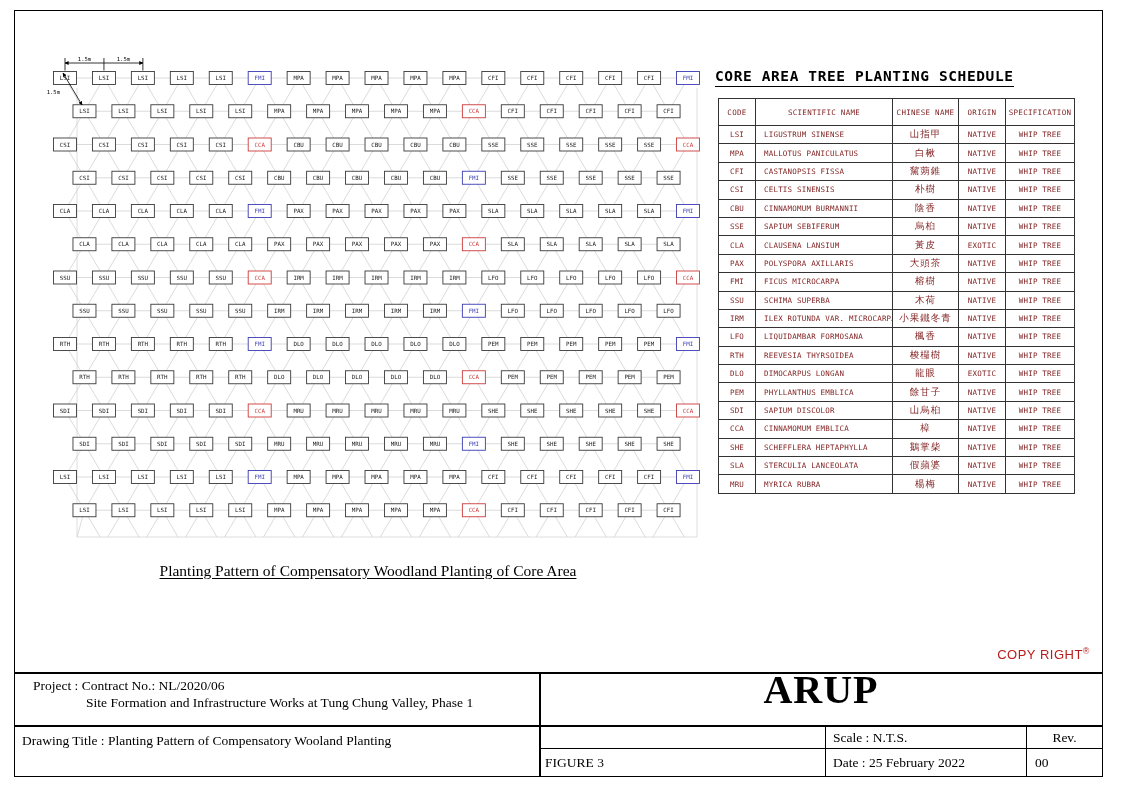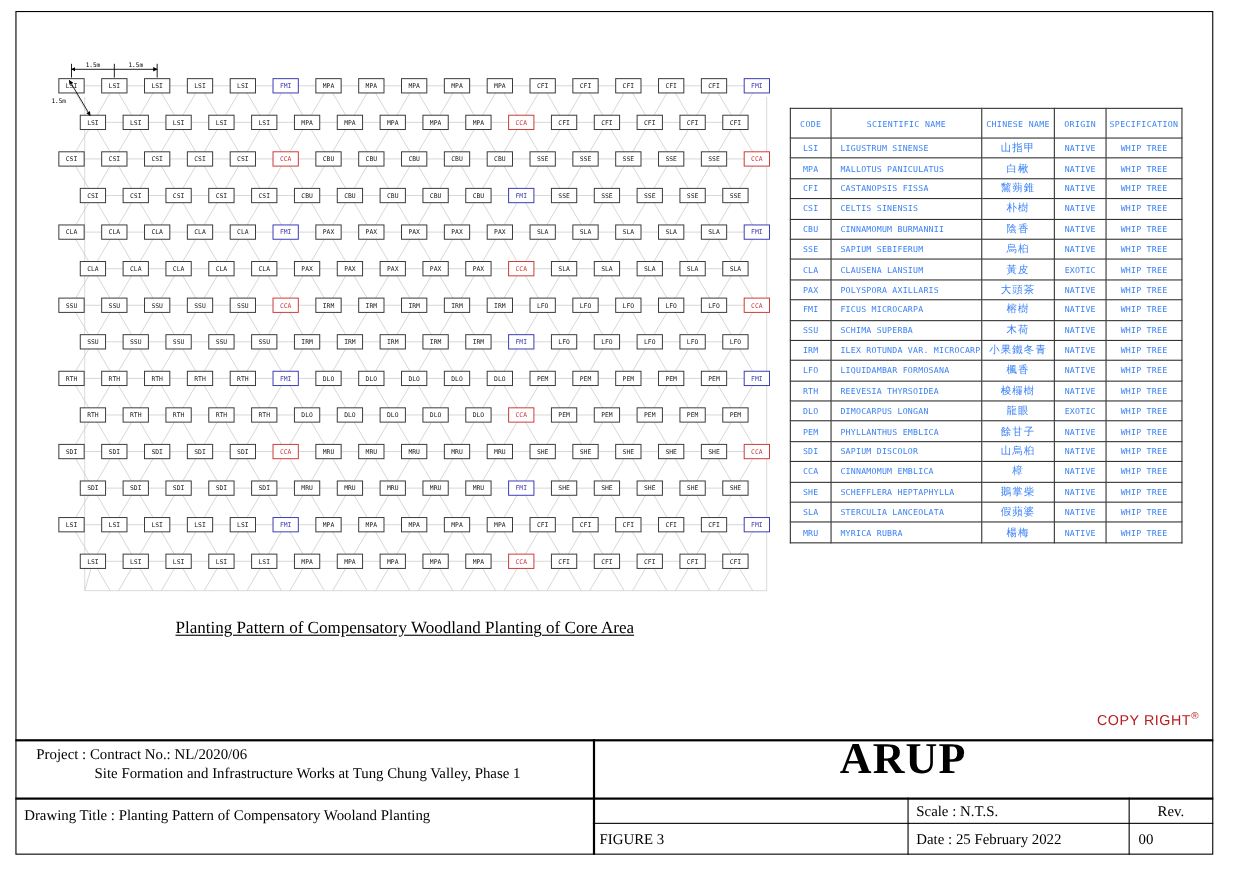--- a/index.html
+++ b/index.html
@@ -9,21 +9,21 @@
   #grid{position:absolute;left:30px;top:48px;width:690px;height:500px;}
 
   .caption{position:absolute;left:68px;top:561px;width:600px;text-align:center;
            font-family:"Liberation Serif",serif;font-size:15.5px;line-height:19px;color:#000;}
   .caption div{text-decoration:underline;text-underline-offset:2px;}
 
   .sched-title{position:absolute;left:715px;top:68px;font-family:"DejaVu Sans Mono",monospace;
                font-weight:bold;font-size:14.5px;letter-spacing:.6px;color:#000;
                border-bottom:1.5px solid #000;padding-bottom:2px;}
   table.sched{position:absolute;left:718px;top:98px;width:356px;border-collapse:collapse;
-              table-layout:fixed;font-family:"DejaVu Sans Mono",monospace;color:#3b82f6;}
+              table-layout:fixed;font-family:"DejaVu Sans Mono",monospace;color:#7f1d1d;}
   table.sched th,table.sched td{border:1px solid #333;text-align:center;padding:0;overflow:hidden;
               white-space:nowrap;}
   table.sched th{height:26px;font-size:7.5px;font-weight:normal;letter-spacing:.3px;white-space:normal;line-height:9px;}
   table.sched td{height:17.4px;font-size:7.5px;letter-spacing:.2px;}
   table.sched td.c1{text-align:left;padding-left:8px;}
   table.sched td.c2{font-size:9.5px;font-family:"DejaVu Sans",sans-serif;letter-spacing:1px;}
 
   .copyright{position:absolute;left:930px;top:646px;width:160px;text-align:right;
              font-family:"Liberation Sans",sans-serif;font-size:13px;letter-spacing:.5px;color:#b91c1c;}
   .copyright sup{font-size:9px;}
@@ -983,20 +983,21 @@
       <text x="54.47" y="12.5" font-size="5.5" text-anchor="middle" fill="#000" font-family="&quot;DejaVu Sans Mono&quot;, monospace">1.5m</text>
       <text x="93.41" y="12.5" font-size="5.5" text-anchor="middle" fill="#000" font-family="&quot;DejaVu Sans Mono&quot;, monospace">1.5m</text>
       <line x1="33" y1="25" x2="52" y2="57" stroke="#000" stroke-width="0.8" marker-start="url(#arr)" marker-end="url(#arr)"></line>
       <text x="30" y="46" font-size="5.5" text-anchor="end" fill="#000" font-family="&quot;DejaVu Sans Mono&quot;, monospace">1.5m</text>
     </svg>
 
   <div class="caption">
     <div>Planting Pattern of Compensatory Woodland Planting of Core Area</div>
   </div>
 
+  <div class="sched-title">CORE AREA TREE PLANTING SCHEDULE</div>
 
   <table class="sched">
     <colgroup>
         <col style="width:37px">
         <col style="width:137px">
         <col style="width:66px">
         <col style="width:47px">
         <col style="width:69px">
       </colgroup>
     <thead>

